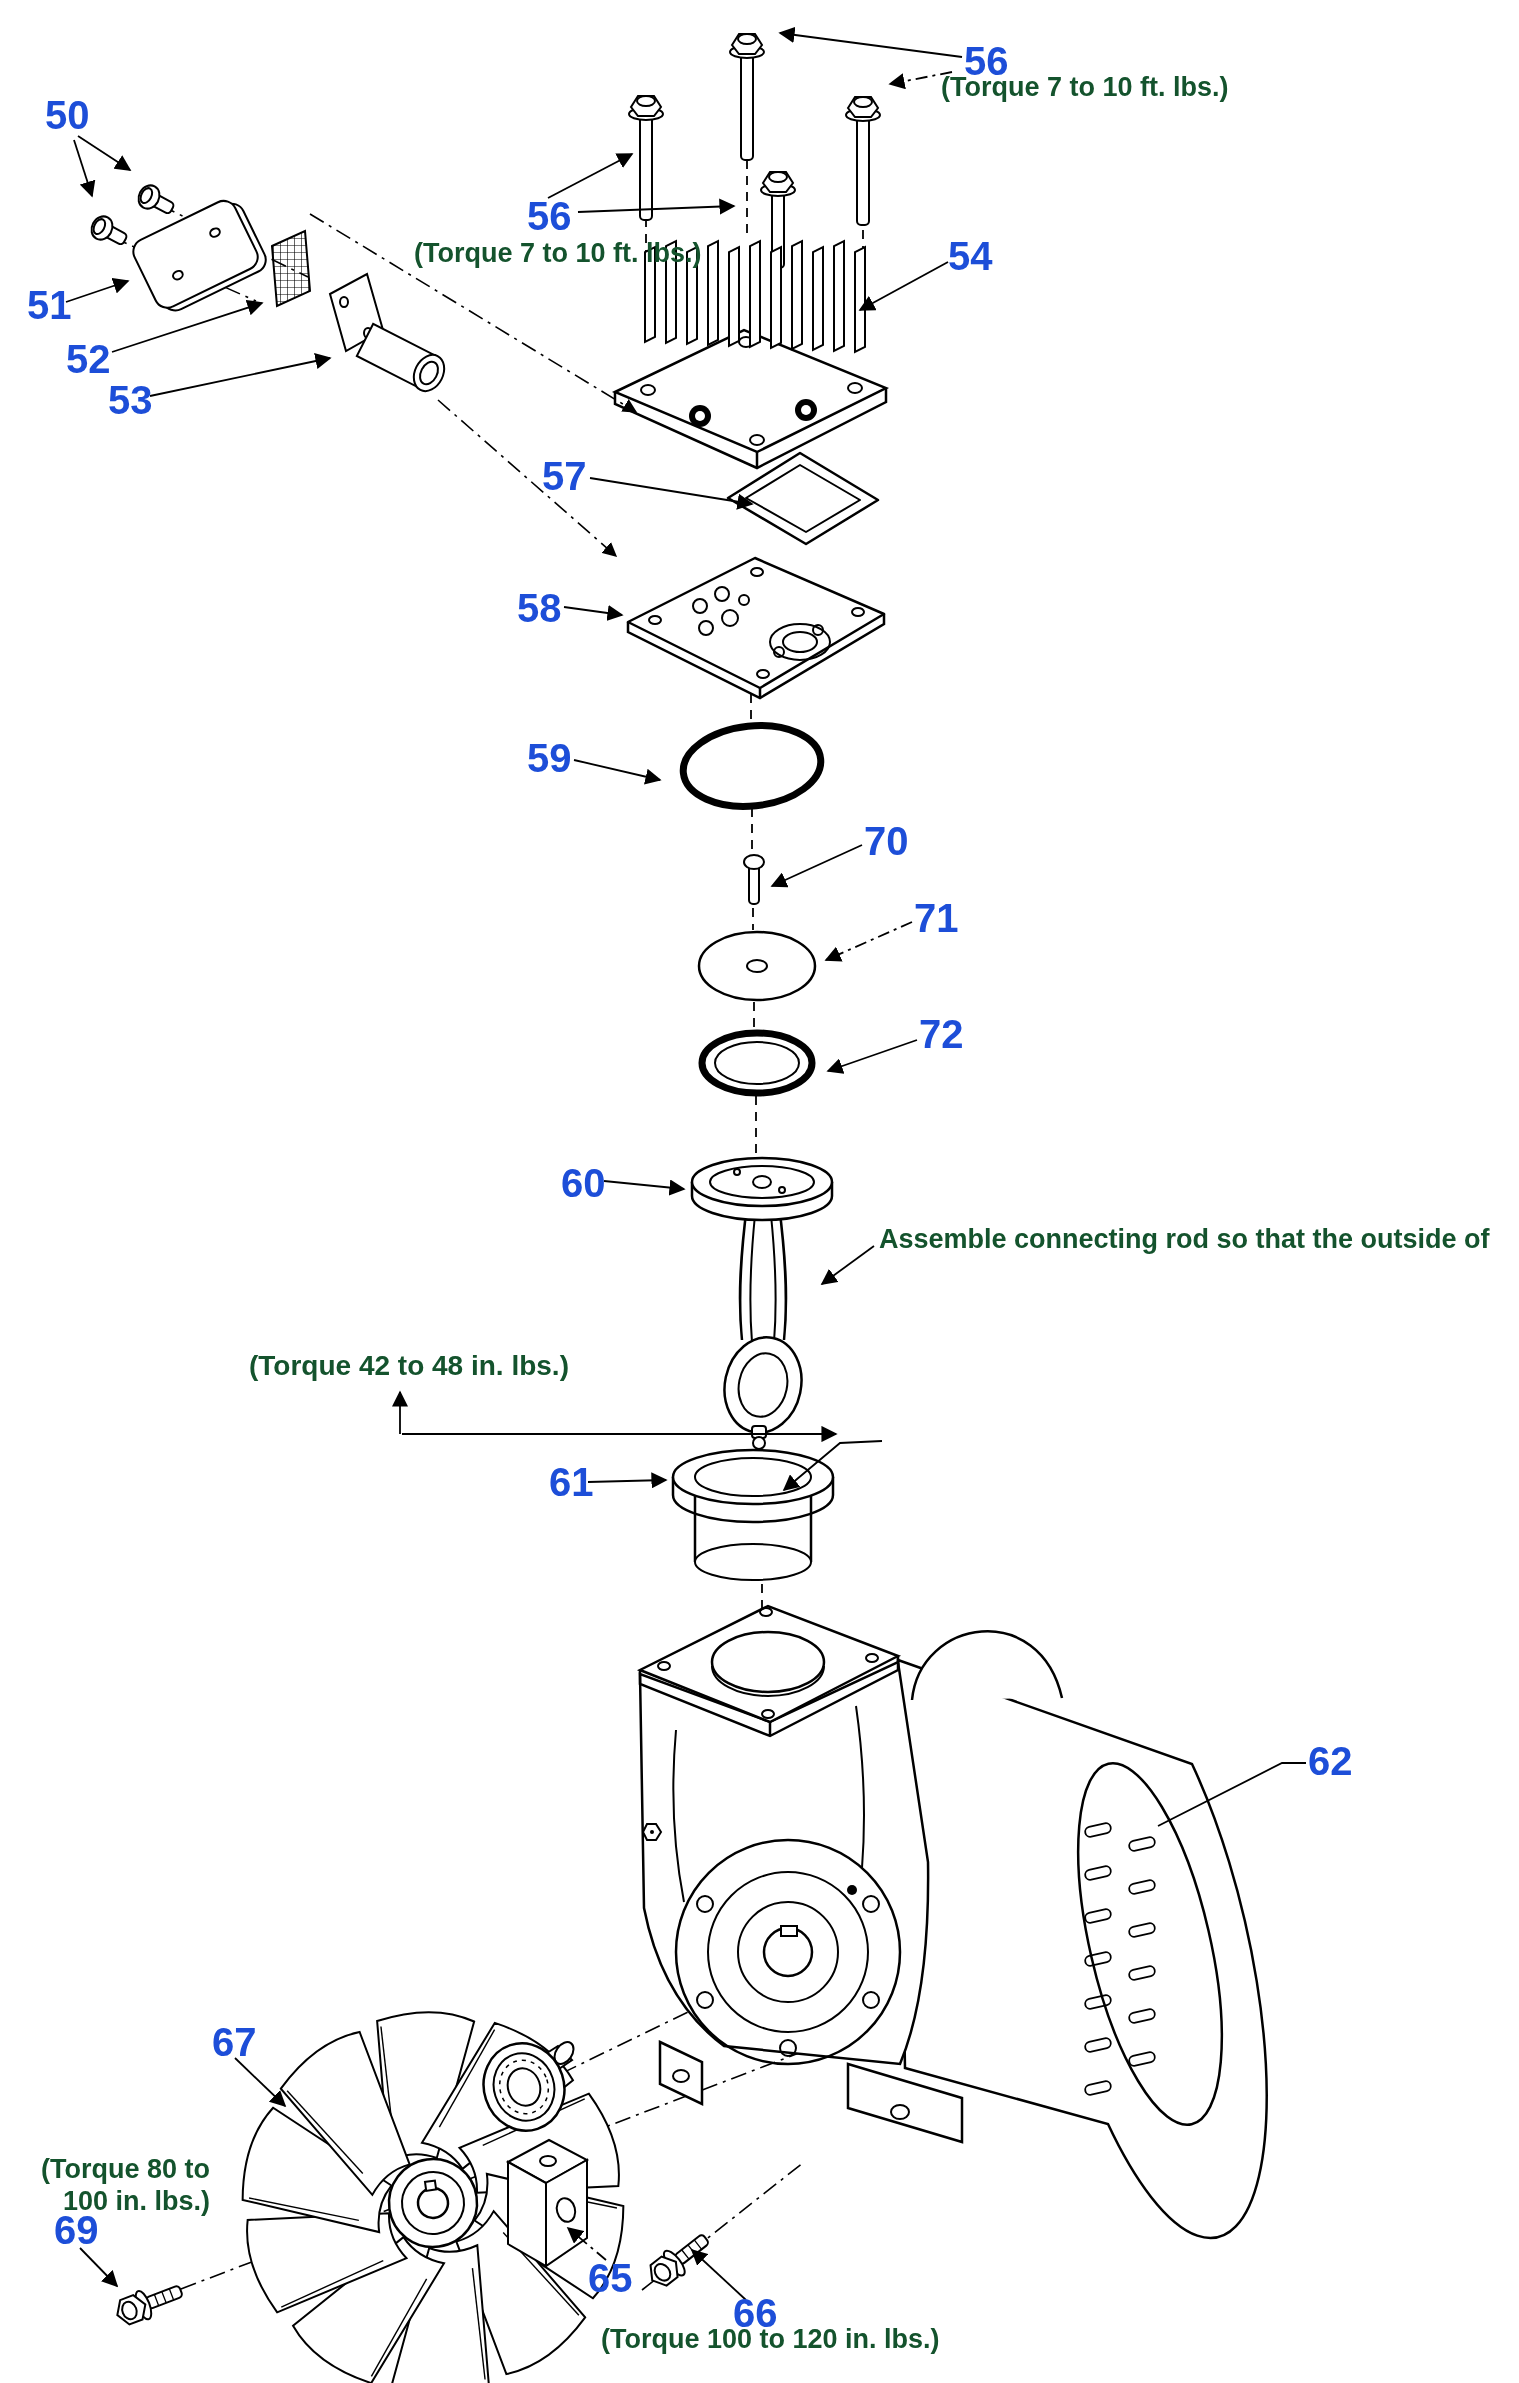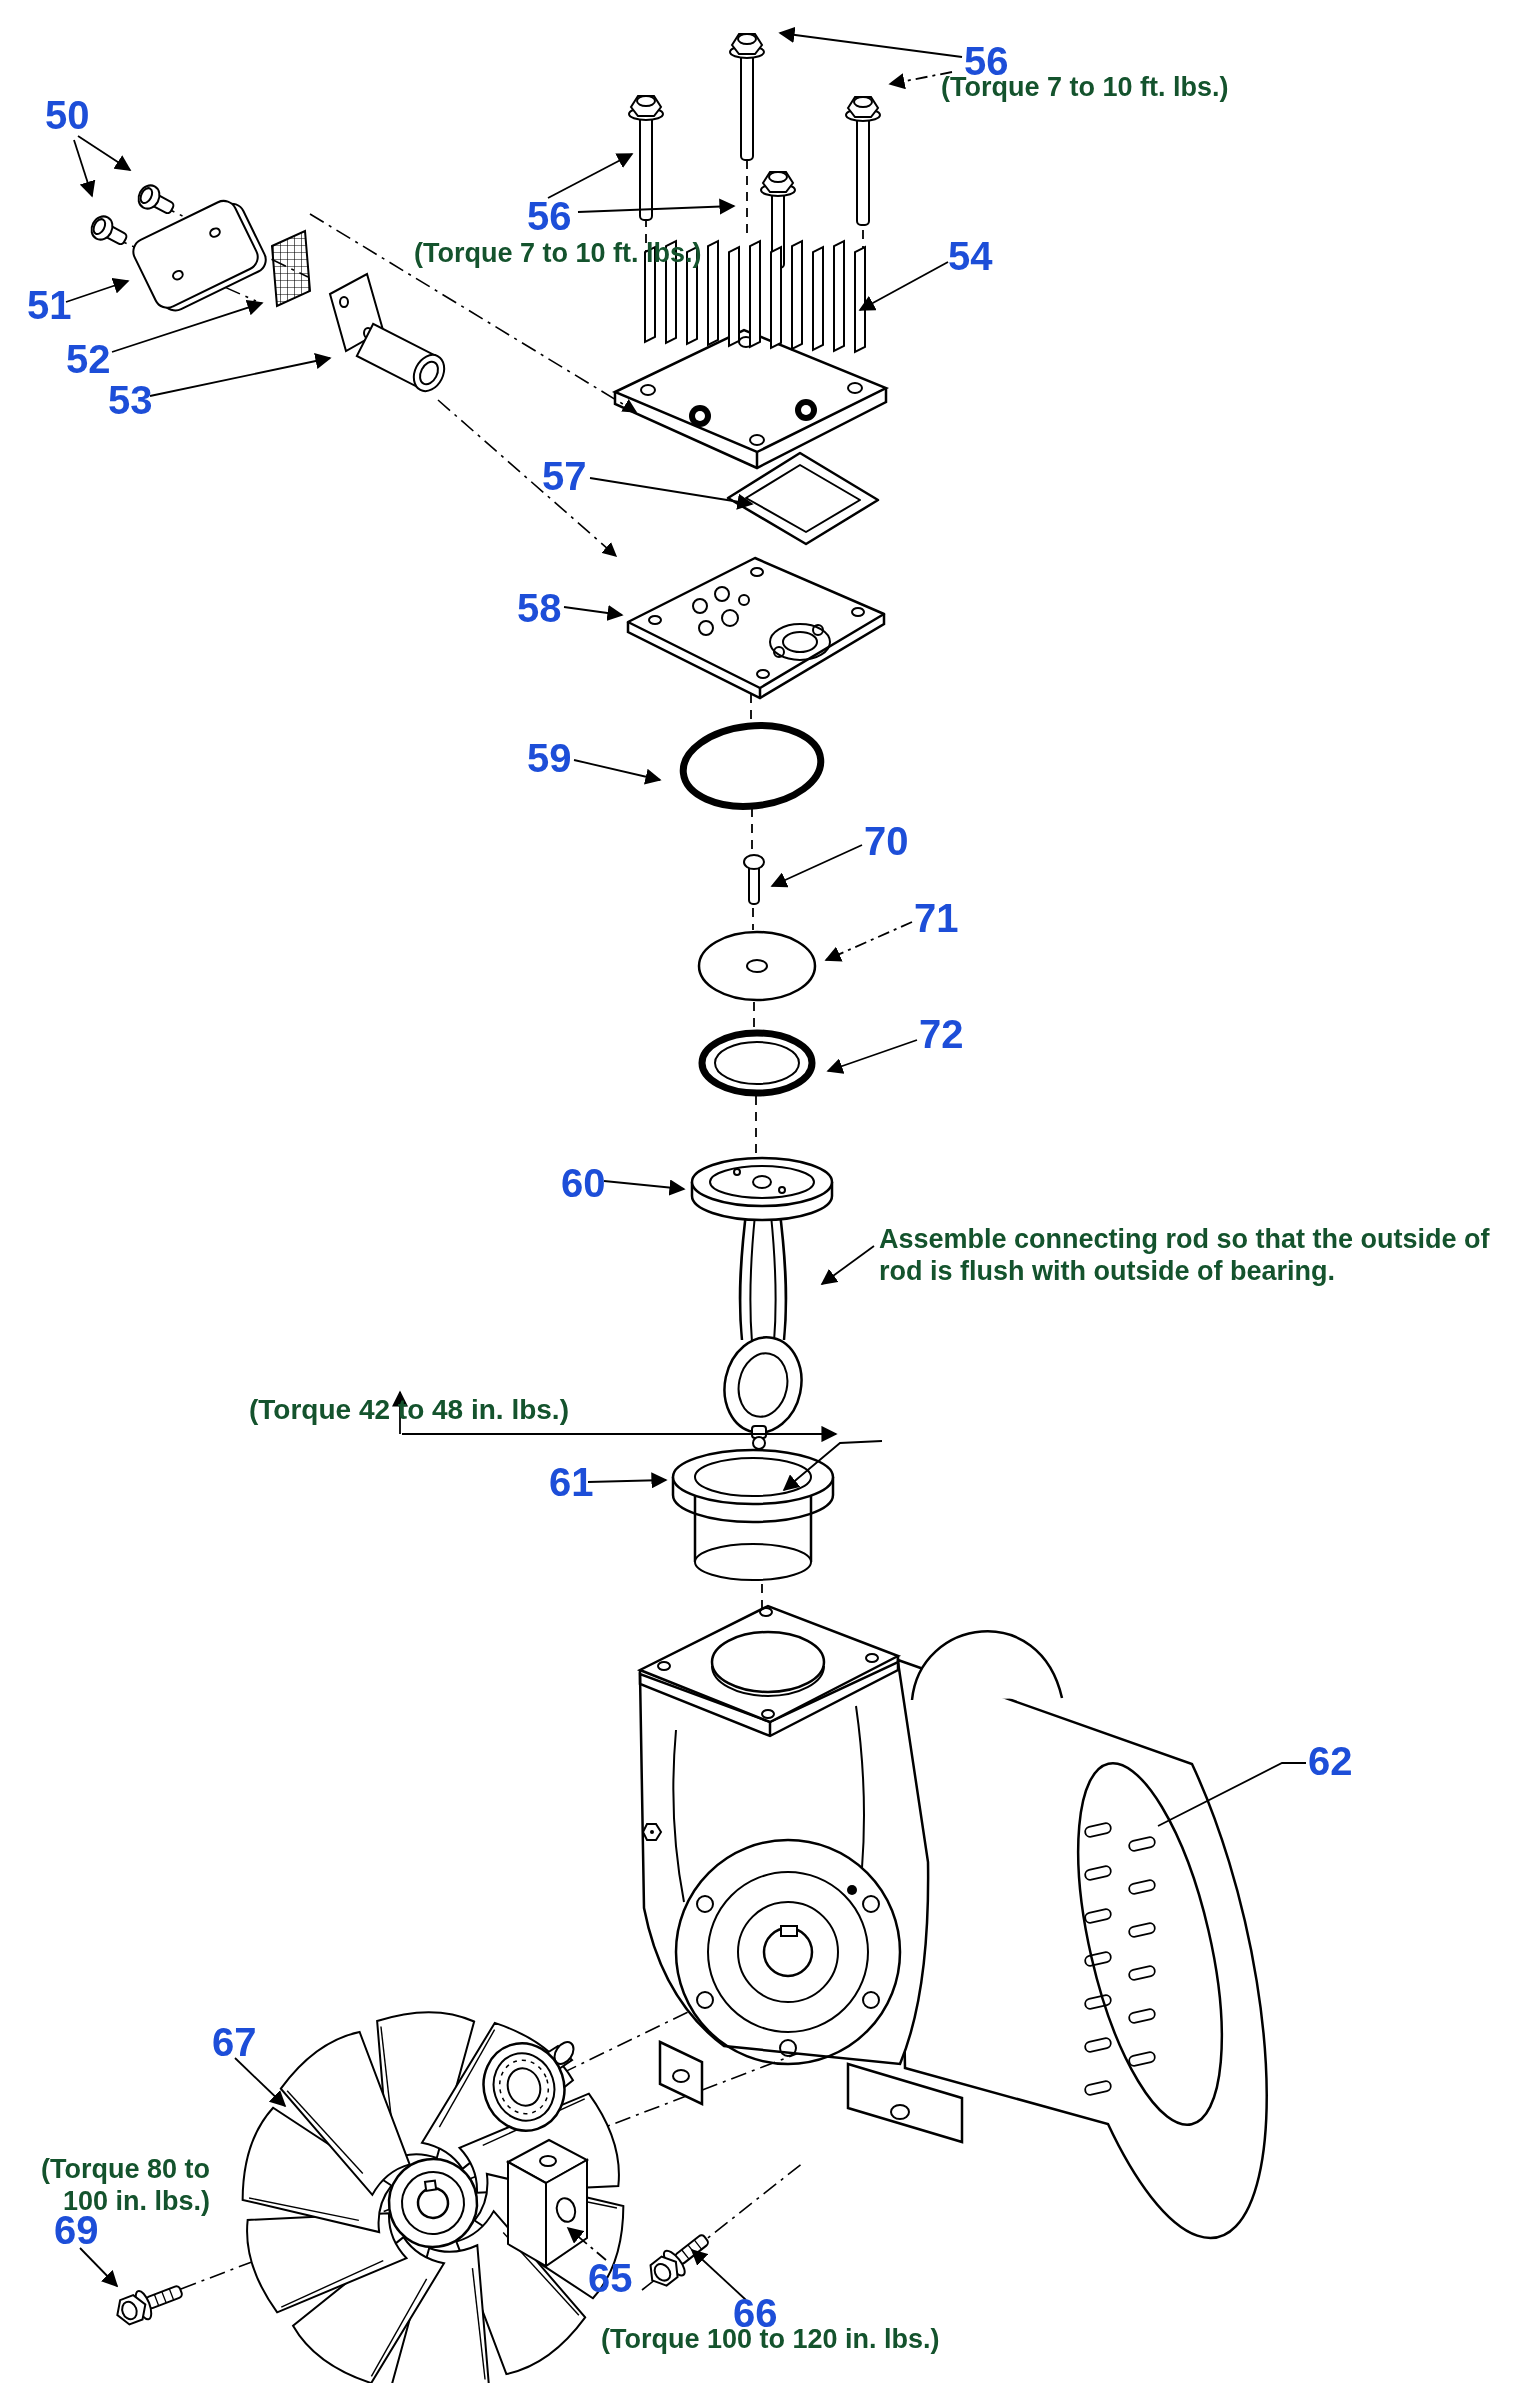--- a/index.html
+++ b/index.html
@@ -3,21 +3,21 @@
 <meta charset="utf-8">
 <style>
   html,body{margin:0;padding:0;background:#fff;}
   .page{position:relative;width:1519px;height:2383px;background:#fff;
         font-family:"Liberation Sans",sans-serif;overflow:hidden;}
   .art{position:absolute;left:0;top:0;}
   .part-label{position:absolute;font-weight:bold;font-size:40px;color:#1d4ed8;
               line-height:1;white-space:nowrap;}
   .note{position:absolute;font-weight:bold;font-size:27px;color:#14532d;
         line-height:1.18;white-space:nowrap;}
-  .note-28{font-size:28px;margin-top:44px;}
+  .note-28{font-size:28px;}
   .note-center{text-align:right;white-space:normal;}
   
   .ln{fill:none;stroke:#000;stroke-width:2;}
   .ln25{fill:none;stroke:#000;stroke-width:2.5;}
   .fw{fill:#fff;stroke:#000;stroke-width:2;}
   .fw25{fill:#fff;stroke:#000;stroke-width:2.5;}
   .thick{fill:none;stroke:#000;stroke-width:7;}
   .ld{fill:none;stroke:#000;stroke-width:1.8;}
   .ldd{fill:none;stroke:#000;stroke-width:1.8;stroke-dasharray:12 5 3 5;}
   .axis{fill:none;stroke:#000;stroke-width:1.6;stroke-dasharray:16 6 3 6;}
@@ -359,21 +359,20 @@
 <div class="part-label" style="left:549px;top:1462px">61</div>
 <div class="part-label" style="left:1308px;top:1741px">62</div>
 <div class="part-label" style="left:212px;top:2022px">67</div>
 <div class="part-label" style="left:54px;top:2210px">69</div>
 <div class="part-label" style="left:588px;top:2258px">65</div>
 <div class="part-label" style="left:733px;top:2293px">66</div>
 
 <div class="note" style="left:941px;top:72px">(Torque 7 to 10 ft. lbs.)</div>
 <div class="note" style="left:414px;top:238px">(Torque 7 to 10 ft. lbs.)</div>
 <div class="note" style="left:879px;top:1224px">Assemble connecting rod so that the outside of</div>
-<div class="note" style="left:879px;top:1256px">rod is flush with outside of bearing.</div>
 <div class="note note-28" style="left:249px;top:1349px">(Torque 42 to 48 in. lbs.)</div>
 <div class="note note-center" style="left:10px;top:2154px;width:200px">
   <div>(Torque 80 to</div>
   <div>100 in. lbs.)</div>
 </div>
 <div class="note" style="left:601px;top:2324px">(Torque 100 to 120 in. lbs.)</div>
 
 </div>
 
 </body></html>

